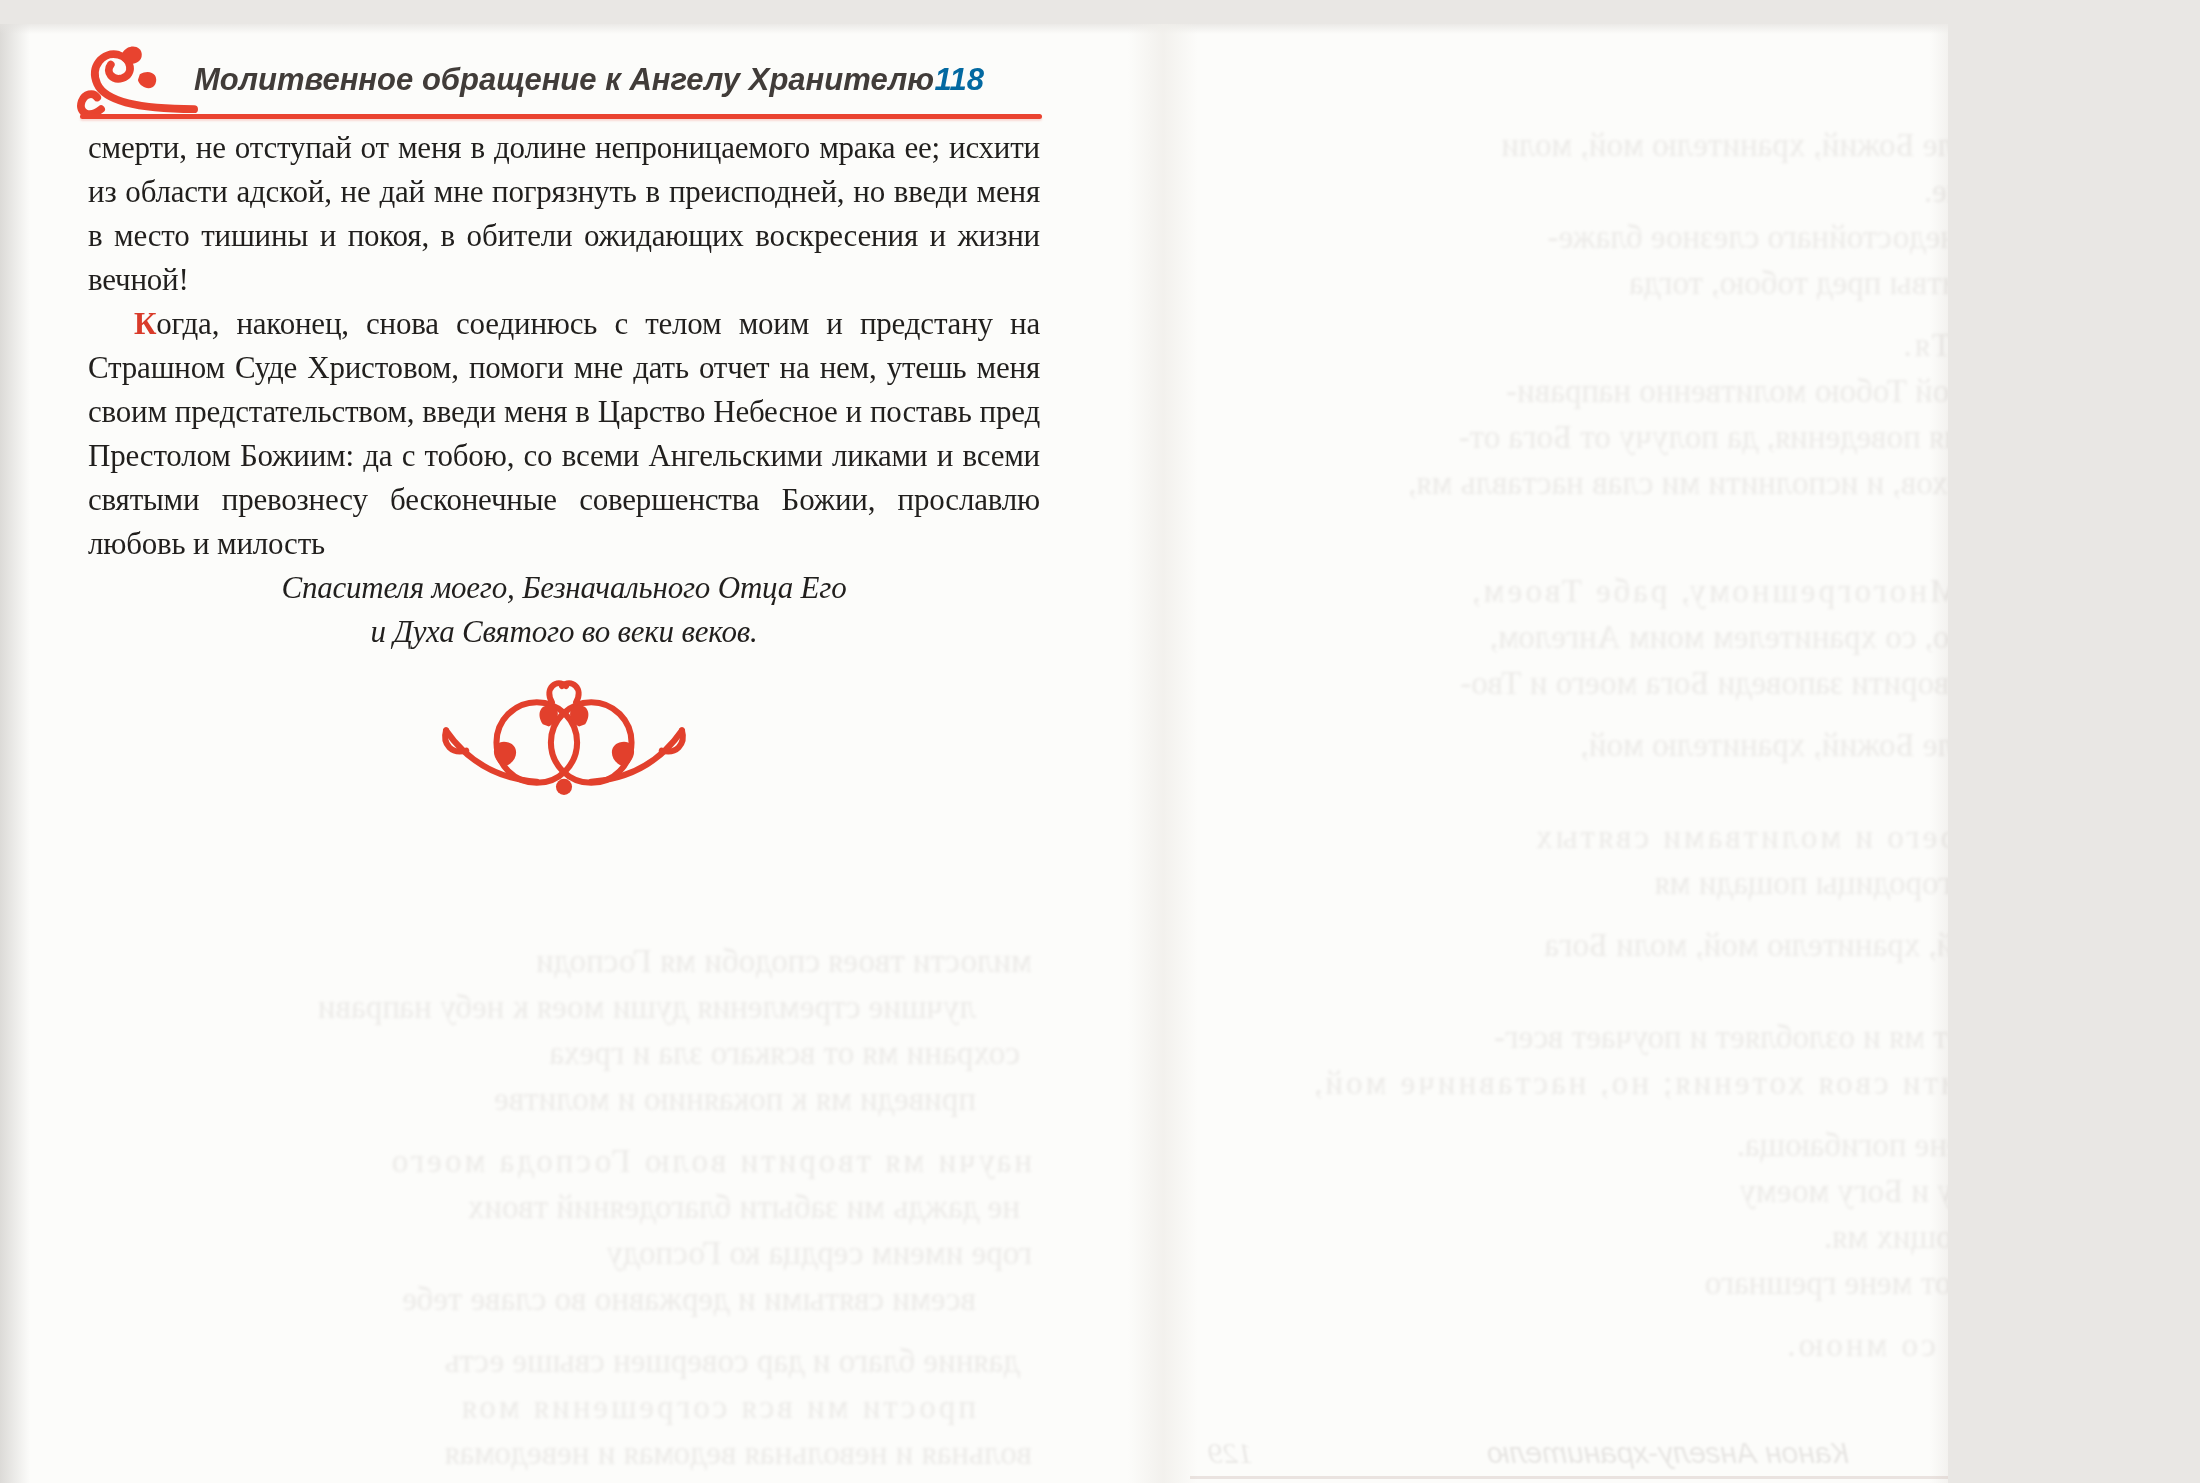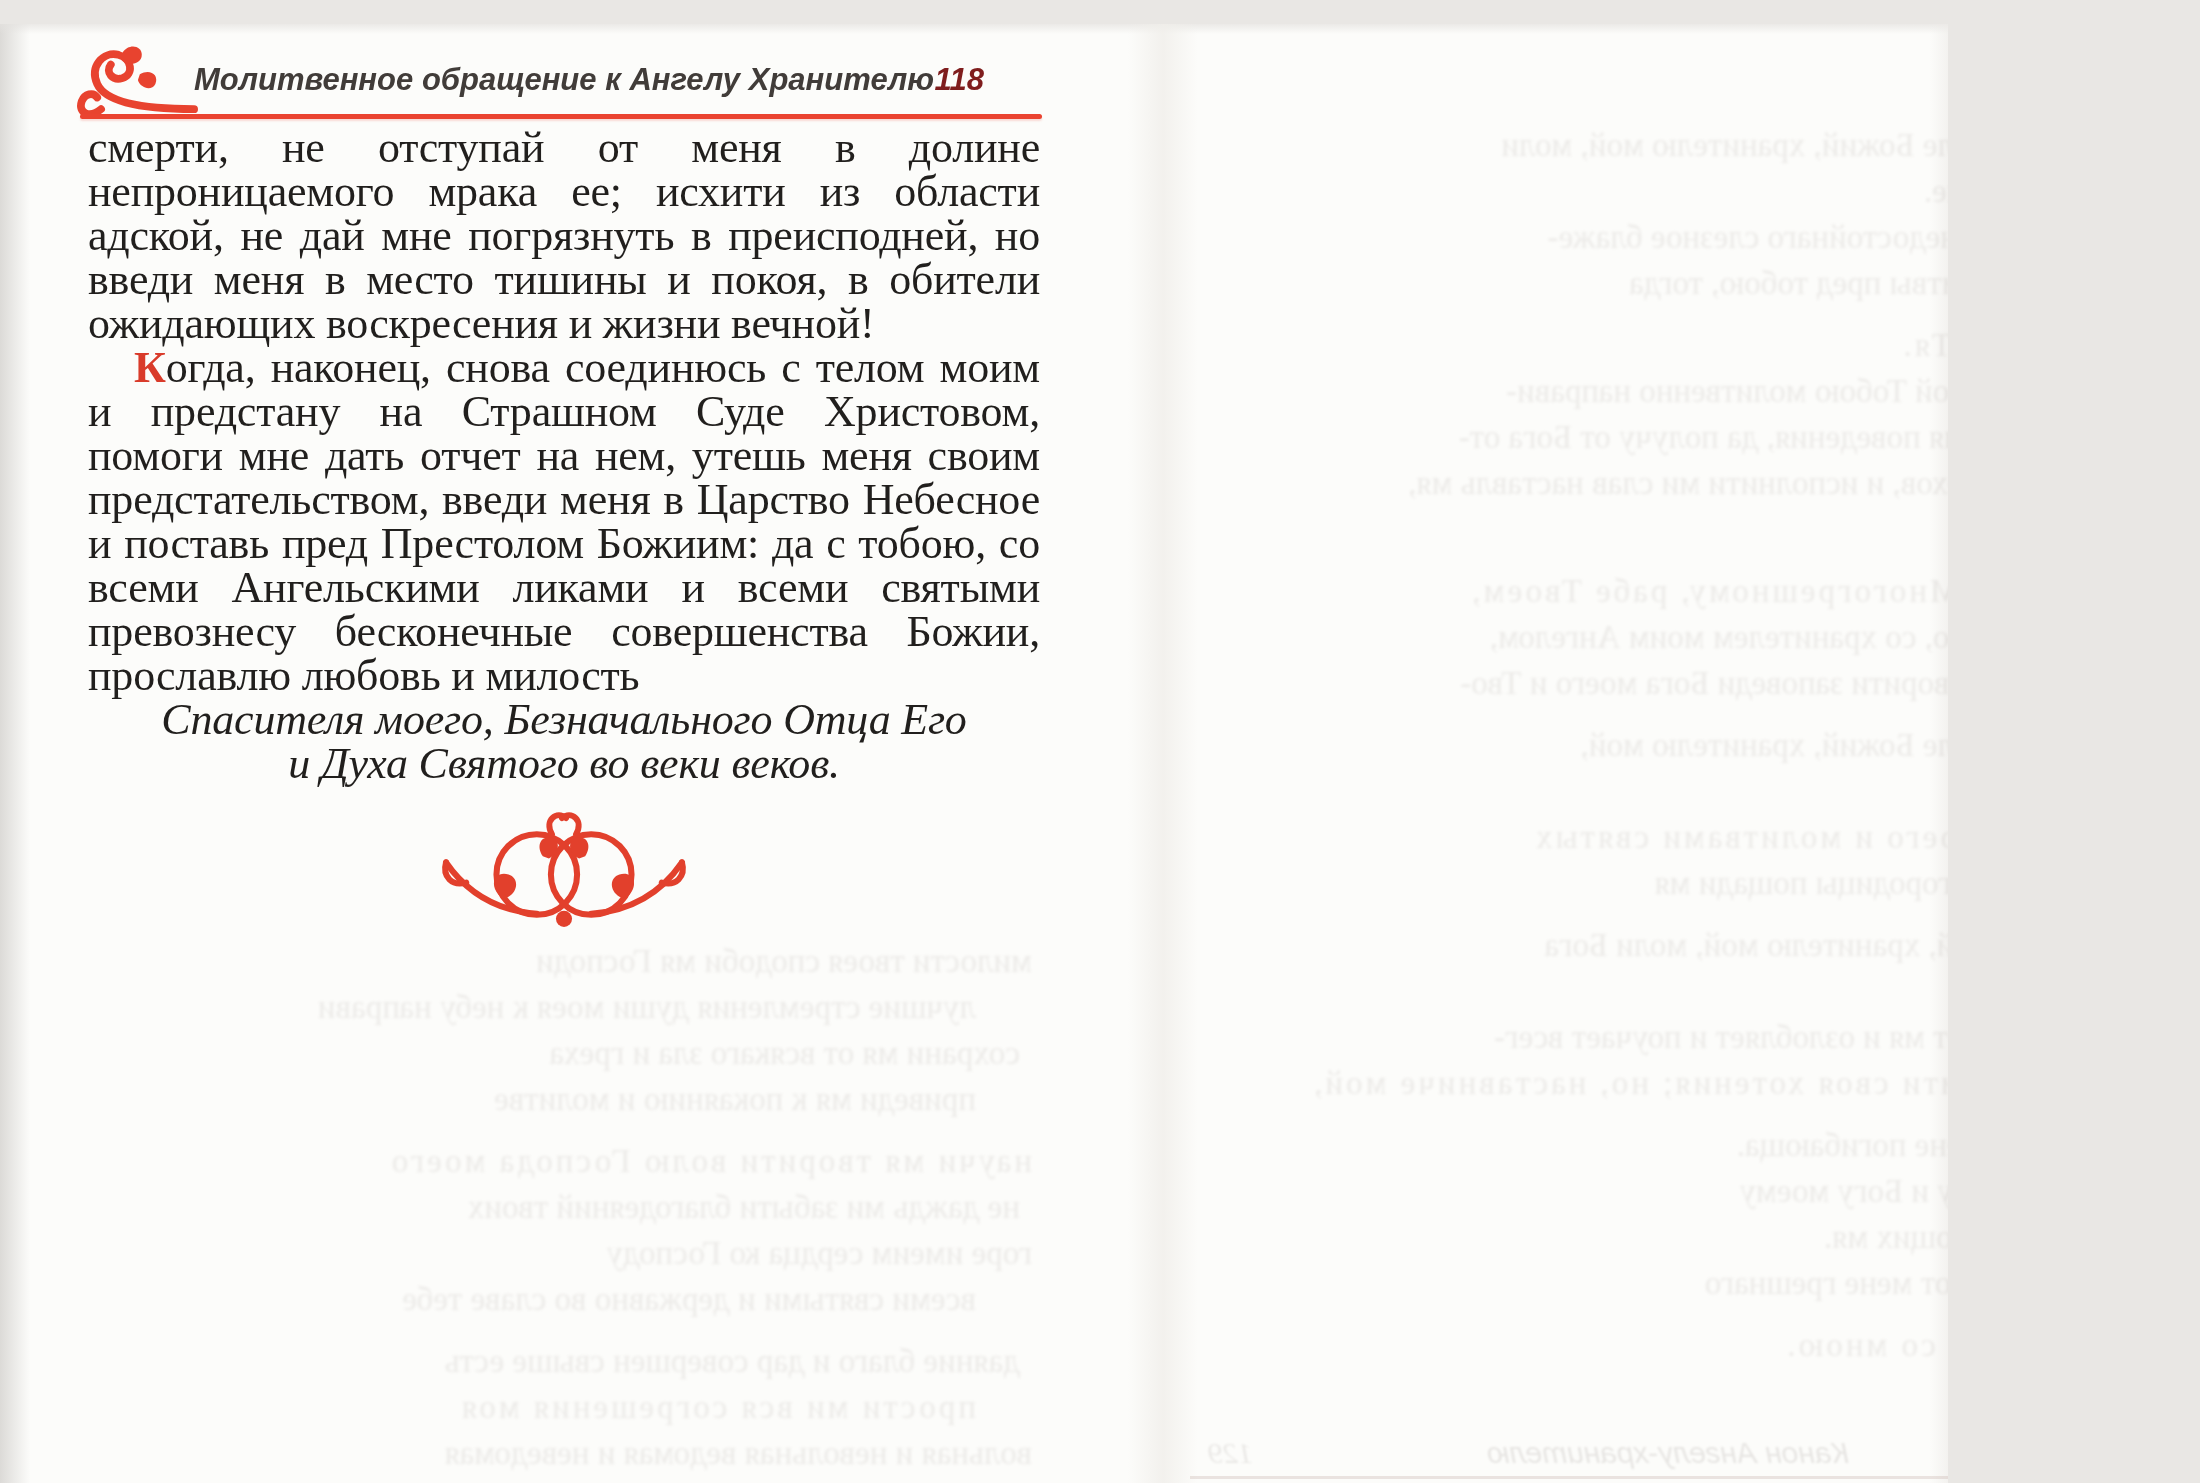--- a/index.html
+++ b/index.html
@@ -21,36 +21,36 @@
   .page.left{left:88px;width:952px;}
   .page.right{left:1194px;width:948px;}
   .page.right > *{position:relative;z-index:1;}
   .page.right > .ghost{z-index:0;}
 
   
   .pl-header{position:relative;height:84px;}
   .running-title{font-family:"Liberation Sans",sans-serif;font-style:italic;font-weight:600;
                  color:#413c39;font-size:31px;text-align:center;padding-top:20px;}
   .folio{position:absolute;right:56px;top:20px;font-family:"Liberation Sans",sans-serif;
-         font-style:italic;font-weight:600;font-size:31px;color:#7f1d1d;}
+         font-style:italic;font-weight:600;font-size:31px;color:#0369a1;}
   .rule{position:absolute;left:-8px;right:-2px;top:72px;height:5px;background:#ea4330;
         border-radius:3px;box-shadow:0 2px 2px rgba(234,67,48,.18);}
   .scroll-orn{position:absolute;left:-16px;top:-2px;width:126px;height:84px;}
 
   .pr-header{position:relative;height:58px;}
   .faint-title{position:absolute;left:0;right:0;top:14px;text-align:center;
                font-family:"Liberation Sans",sans-serif;font-style:italic;font-size:30px;
                color:#6b5f5a;opacity:.14;transform:scaleX(-1);filter:blur(1px);}
   .faint-folio{position:absolute;left:14px;top:14px;font-style:italic;font-size:30px;
                color:#6b5f5a;opacity:.12;transform:scaleX(-1);filter:blur(1px);}
   .faint-rule{position:absolute;left:-4px;right:-2px;top:54px;height:3px;background:#c9b4ae;opacity:.35;}
   .corner-orn{position:absolute;right:-34px;top:2px;width:62px;height:84px;opacity:.45;}
 
   
-  .text{font-size:44px;line-height:44px;text-align:justify;letter-spacing:-.2px;}
+  .text{font-size:31px;line-height:44px;text-align:justify;letter-spacing:-.2px;}
   .text p{margin:0;}
   .indent{text-indent:46px;}
   .init{color:#d93b2a;font-weight:700;}
   .center-line{text-align:center;line-height:44px;font-style:italic;}
 
   .tailpiece{display:block;margin:24px auto 0;width:252px;height:126px;}
   .headpiece{display:block;margin:6px auto 0;width:692px;height:206px;}
 
   
   .ghost{transform:scaleX(-1);color:#7d726c;opacity:.13;filter:blur(1.4px);

